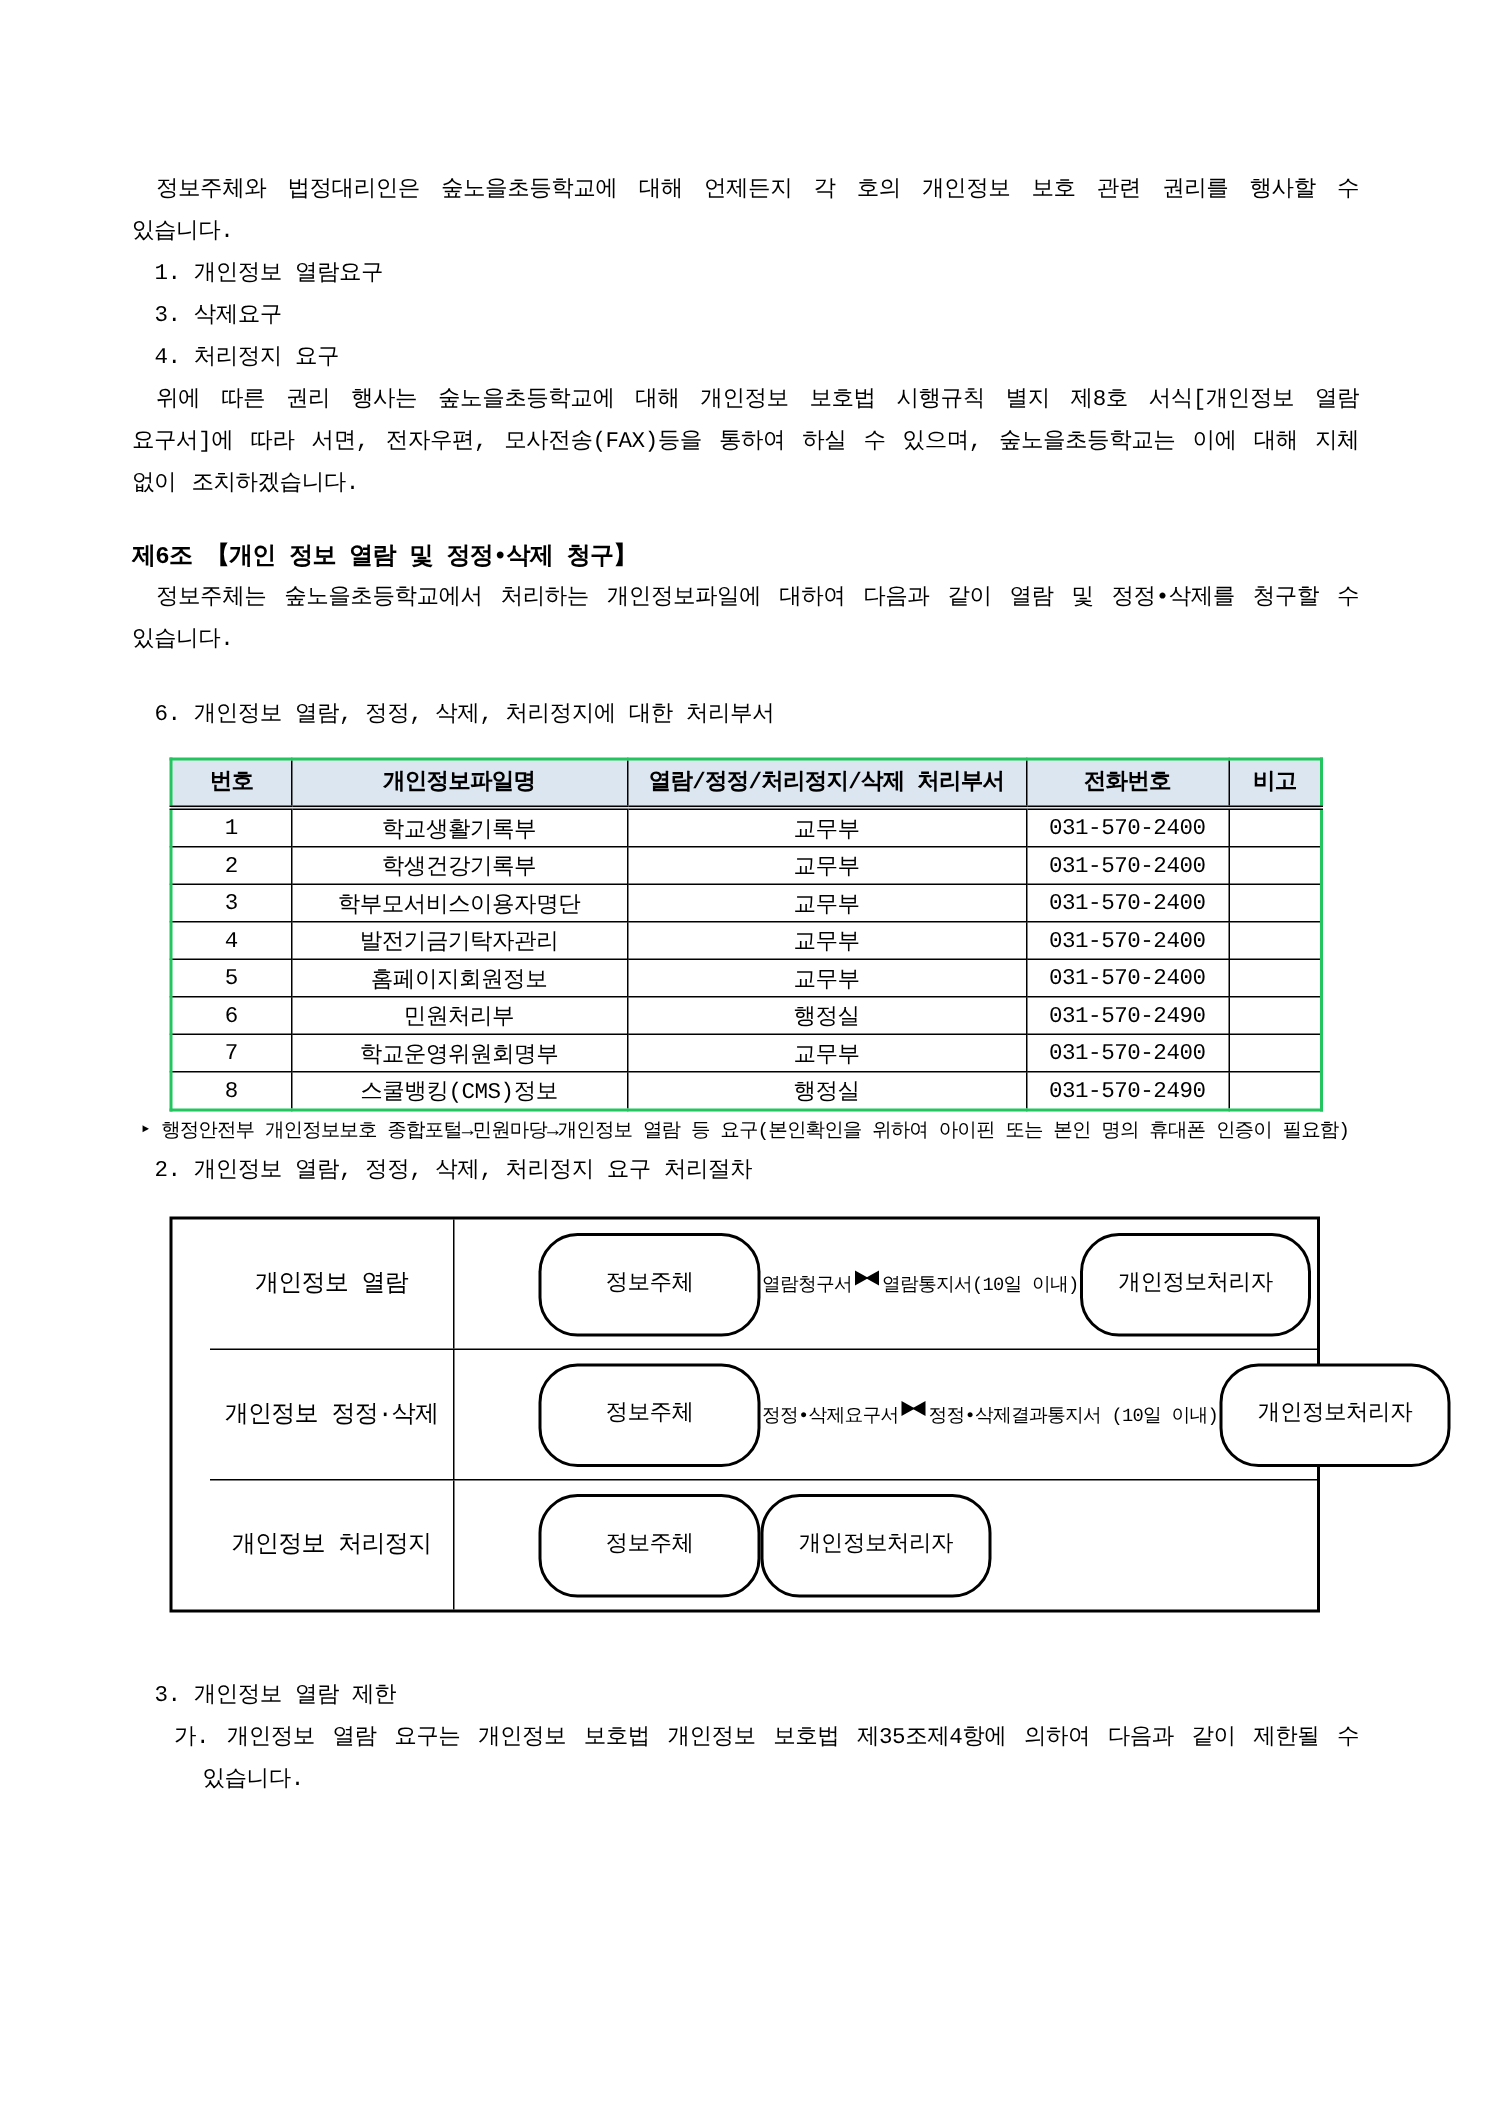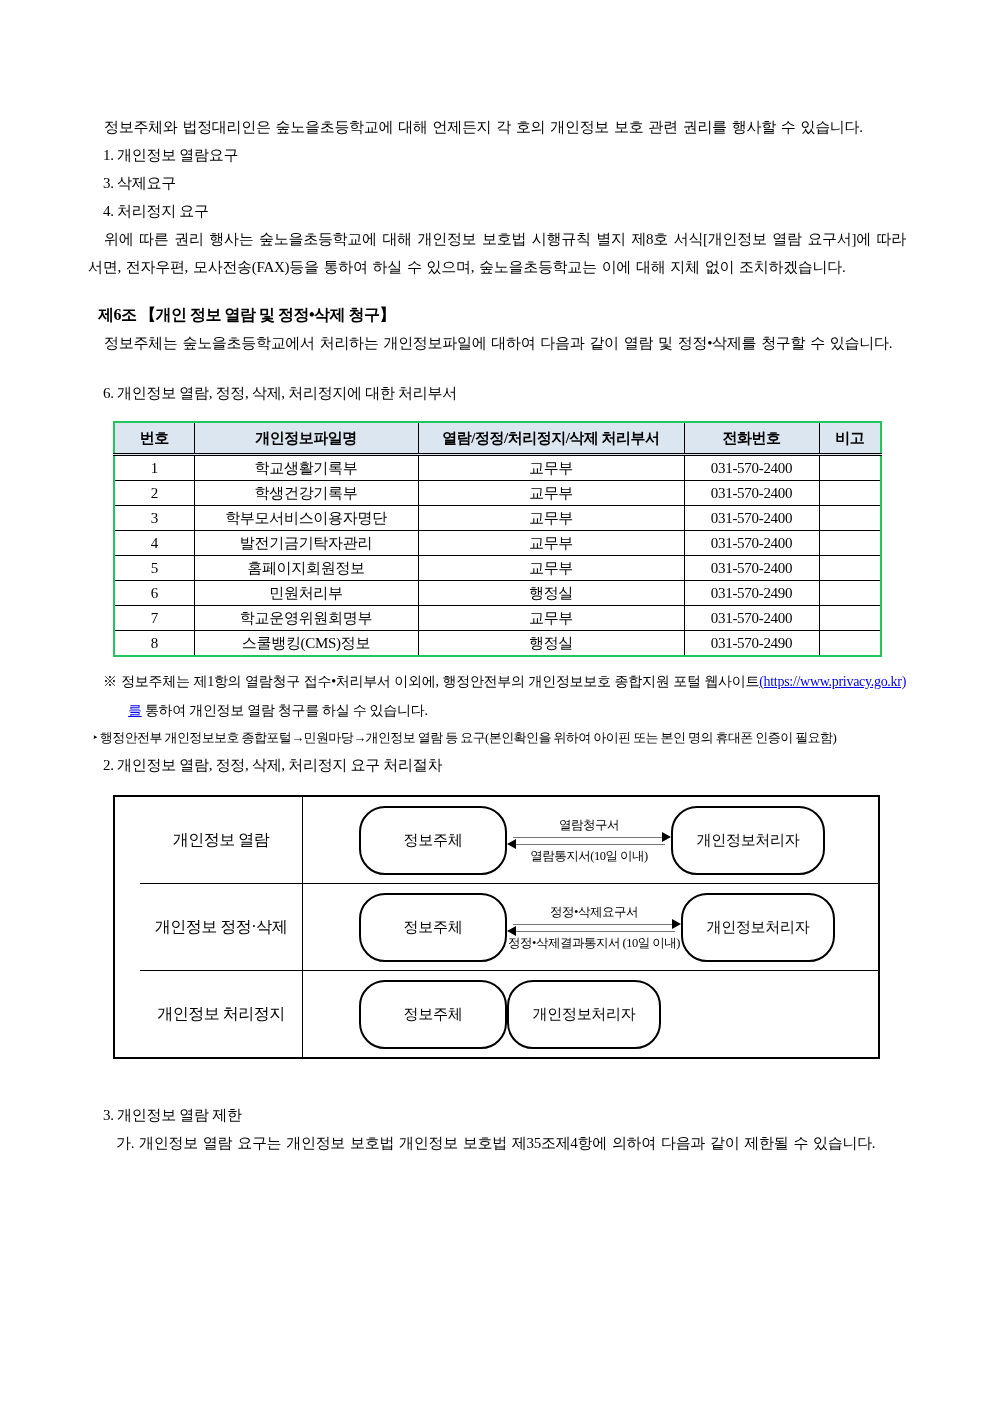--- a/index.html
+++ b/index.html
@@ -3,29 +3,29 @@
 <meta charset="utf-8">
 <style>
   html,body{margin:0;padding:0;background:#fff;}
   .page{
     position:relative;
     width:992px;height:1403px;
     box-sizing:border-box;
     padding:113px 86px 0 88px;
     background:#ffffff;
     color:#000;
-    font-family:Liberation Serif, serif;
+    font-family:Liberation Mono, monospace;
     font-size:15px;
     line-height:28px;
     letter-spacing:-0.3px;
     overflow:hidden;
   }
   .para{margin:0;text-align:justify;text-indent:16px;word-break:keep-all;word-spacing:1.5px;}
   .list-item{padding-left:15px;}
-  .heading{font-size:16px;font-weight:bold;margin:20px 0 0 10px;line-height:28px;letter-spacing:-0.5px;}
+  .heading{font-size:16px;font-weight:bold;margin:20px 0 0 0;line-height:28px;letter-spacing:-0.5px;}
   .subtitle{padding-left:15px;}
   .t1{margin-top:22px;}
   .t2{margin-top:0;}
   .t3{margin-top:42px;}
 
   
   table.dept-table{
     border-collapse:collapse;
     table-layout:fixed;
     width:767px;
@@ -78,21 +78,21 @@
   }
   .flow-body{flex:1;display:flex;align-items:center;padding:0 53px 0 56px;}
   .stadium{
     flex:none;width:148px;height:69px;
     box-sizing:border-box;
     border:2px solid #000;border-radius:26px;
     display:flex;align-items:center;justify-content:center;
     font-size:15px;background:#fff;letter-spacing:-0.3px;
   }
   .stadium.proc{width:154px;}
-  .mid{flex:1;display:flex;flex-direction:column;justify-content:space-between;margin:0 1px;position:relative;top:1px;}
+  .mid{flex:1;display:flex;justify-content:space-between;margin:0 1px;position:relative;top:1px;}
   .mid-label{text-align:center;font-size:12.5px;line-height:17px;letter-spacing:-0.5px;white-space:nowrap;}
   .line{position:relative;height:0;border-top:1px solid #777;margin:3px 5px;}
   .ah{position:absolute;width:0;height:0;}
   .ahr{right:-6px;top:-6px;border-left:9px solid #000;border-top:5px solid transparent;border-bottom:5px solid transparent;}
   .ahl{left:-6px;top:-6px;border-right:9px solid #000;border-top:5px solid transparent;border-bottom:5px solid transparent;}
 
   .ga{margin-left:28px;padding-left:19px;text-indent:-19px;text-align:justify;word-break:keep-all;word-spacing:1.5px;}
 </style>
 </head>
 <body>
@@ -193,21 +193,20 @@
         <tr>
           <td>8</td>
           <td>스쿨뱅킹(CMS)정보</td>
           <td>행정실</td>
           <td>031-570-2490</td>
           <td></td>
         </tr>
       </tbody>
   </table>
 
-  <div class="note1"><span>※ 정보주체는 제1항의 열람청구 접수•처리부서 이외에, 행정안전부의 개인정보보호 종합지원 포털 웹사이트</span><a class="link" href="#">(https://www.privacy.go.kr)를</a><span> 통하여 개인정보 열람 청구를 하실 수 있습니다.</span></div>
 
   <div class="note2">‣ 행정안전부 개인정보보호 종합포털→민원마당→개인정보 열람 등 요구(본인확인을 위하여 아이핀 또는 본인 명의 휴대폰 인증이 필요함)</div>
 
   <div class="subtitle t2">2. 개인정보 열람, 정정, 삭제, 처리정지 요구 처리절차</div>
 
   <div class="flowbox">
 
       <div class="flow-row">
         <div class="flow-label">개인정보 열람</div>
         <div class="flow-body">

